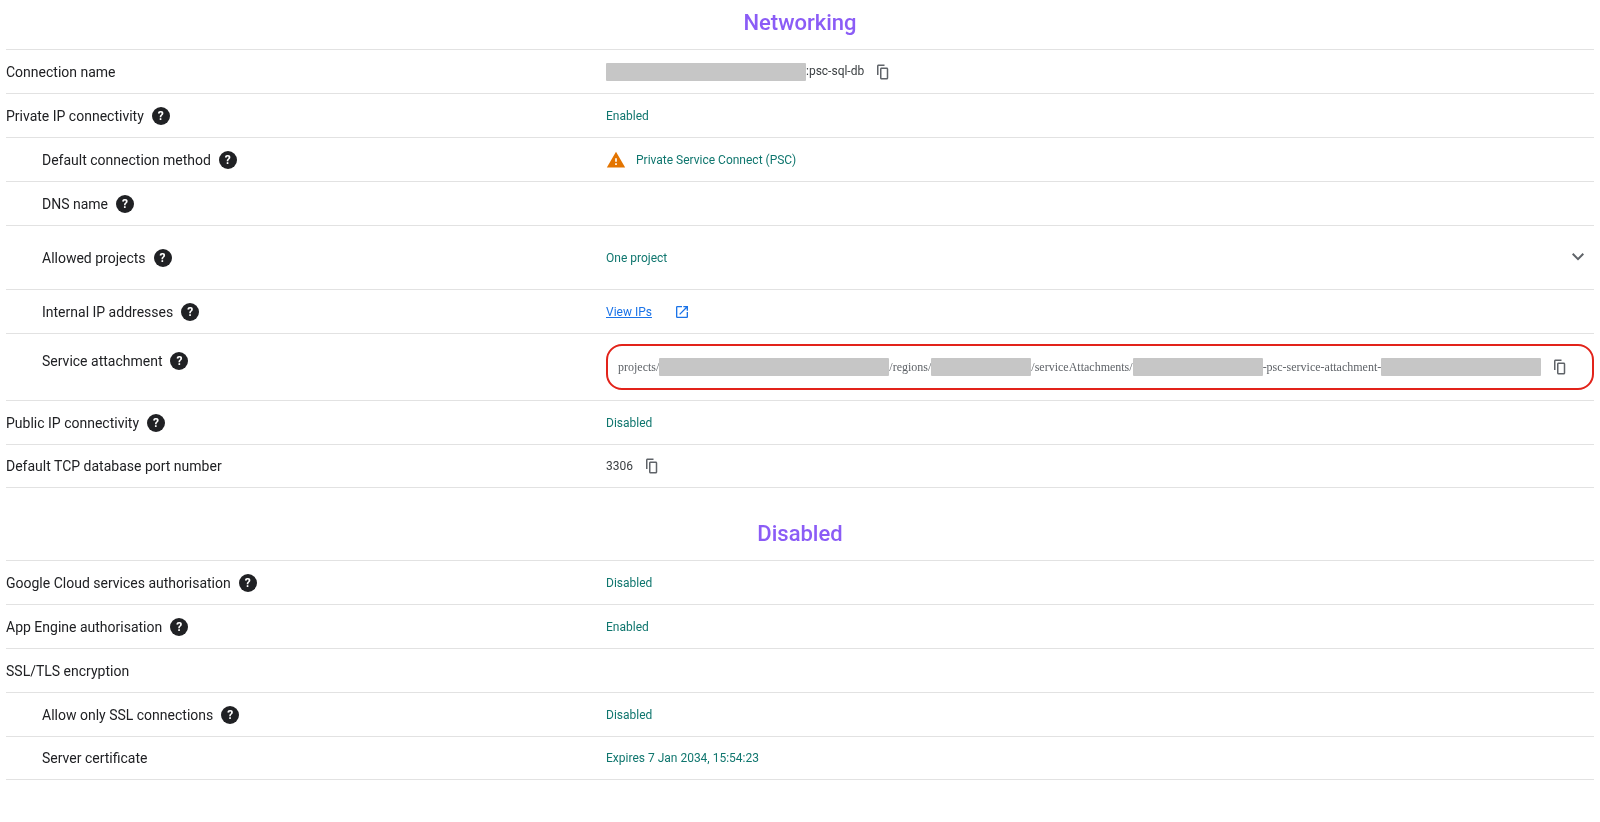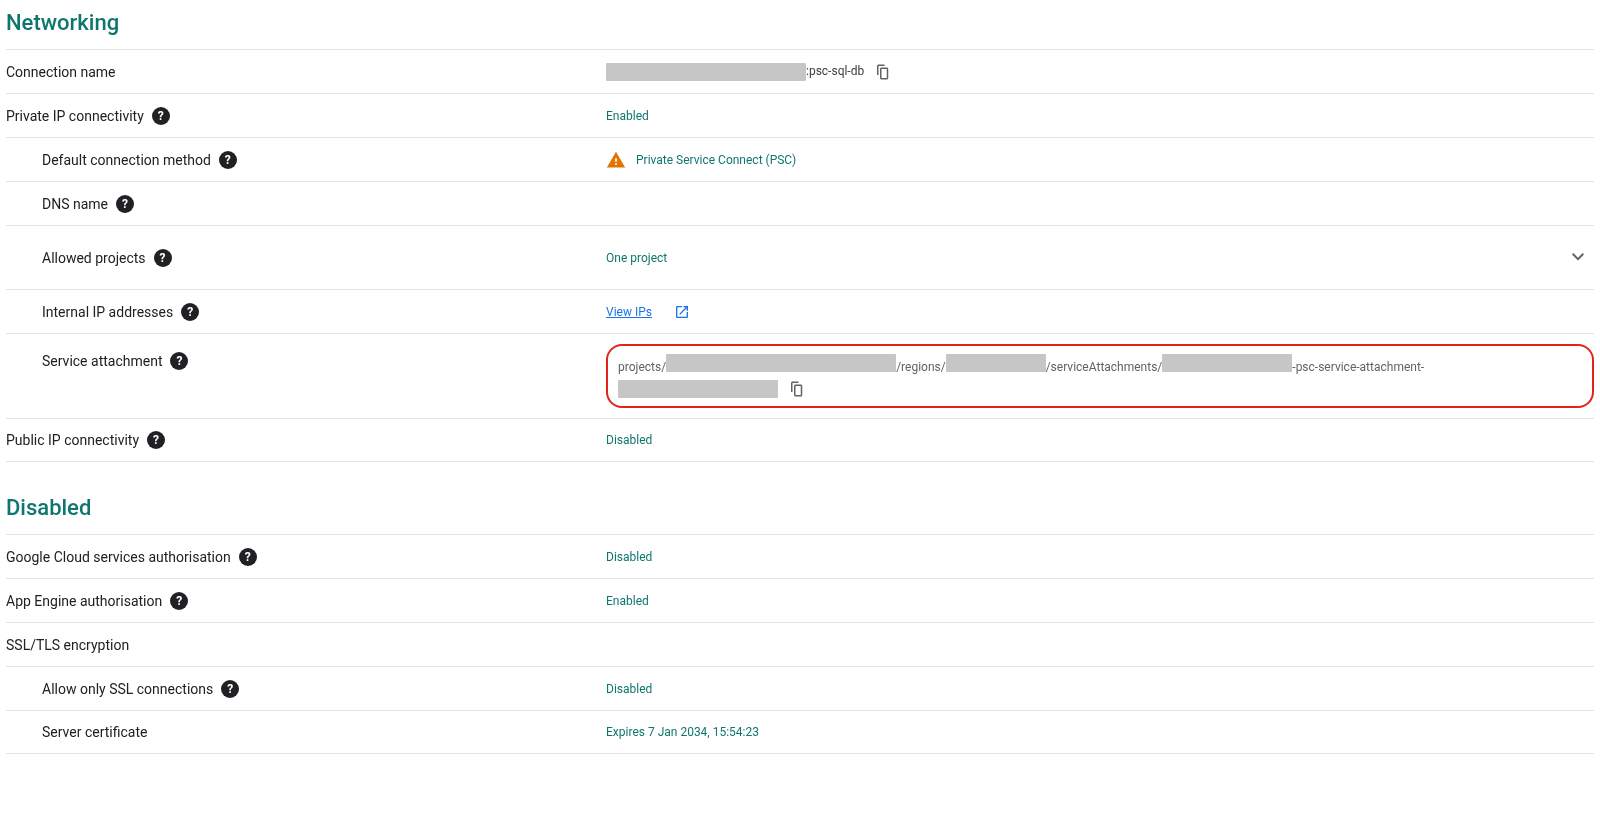--- a/index.html
+++ b/index.html
@@ -6,23 +6,24 @@
     body {
       font-family: "Google Sans", Roboto, "Helvetica Neue", Arial, sans-serif;
       font-size: 14px;
       color: #202124;
       background: #fff;
       padding: 10px 6px;
     }
     h2 {
       font-size: 22px;
       font-weight: 500;
-      color: #0f766e;
+      color: #8b5cf6;
       margin-bottom: 14px;
       margin-top: 18px;
+      text-align: center;
     }
     h2.first { margin-top: 0; }
     .section { margin-bottom: 33px; }
     .row {
       display: flex;
       align-items: center;
       min-height: 44px;
       border-top: 1px solid #e2e2e2;
       padding: 6px 0;
     }
@@ -115,21 +116,21 @@
       padding: 8px 10px;
       display: flex;
       flex-wrap: wrap;
       align-items: center;
       gap: 4px 0;
       width: 100%;
       line-height: 1.9;
     }
     .row-tall { align-items: flex-start; padding-top: 10px; padding-bottom: 10px; }
     .row-tall .label-col { padding-top: 8px; }
-    .service-attachment-text { color:#5f6368; display:flex; flex-wrap:wrap; gap: 0; line-height: 2.2; }
+    .service-attachment-text { color:#5f6368; display:flex; align-items:center; flex-wrap:wrap; gap: 0; line-height: 2.2; font-family: Liberation Serif, serif; }
   </style>
 </head>
 <body>
 
 <svg width="0" height="0" style="position:absolute">
   <defs>
     <g id="svg-copy">
       <path fill="currentColor" d="M14 2H6c-1.1 0-2 .9-2 2v12h2V4h8V2zm3 4H10c-1.1 0-2 .9-2 2v12c0 1.1.9 2 2 2h7c1.1 0 2-.9 2-2V8c0-1.1-.9-2-2-2zm0 14H10V8h7v12z"></path>
     </g>
     <g id="svg-warning">
@@ -256,20 +257,33 @@
   <div class="row">
     <div class="label-col">
       <span>Public IP connectivity</span>
       <span class="help-icon">?</span>
     </div>
     <div class="value-col">
       <span class="value-text">Disabled</span>
     </div>
   </div>
 
+  <div class="row">
+    <div class="label-col">
+      <span>Default TCP database port number</span>
+    </div>
+    <div class="value-col">
+      <span class="value-dark">3306</span>
+      <span class="copy-icon">
+        <svg viewBox="0 0 24 24">
+            <use href="#svg-copy"></use>
+          </svg>
+      </span>
+    </div>
+  </div>
 
 </div>
 
 <h2>Disabled</h2>
 <div class="section">
 
   <div class="row">
     <div class="label-col">
       <span>Google Cloud services authorisation</span>
       <span class="help-icon">?</span>

